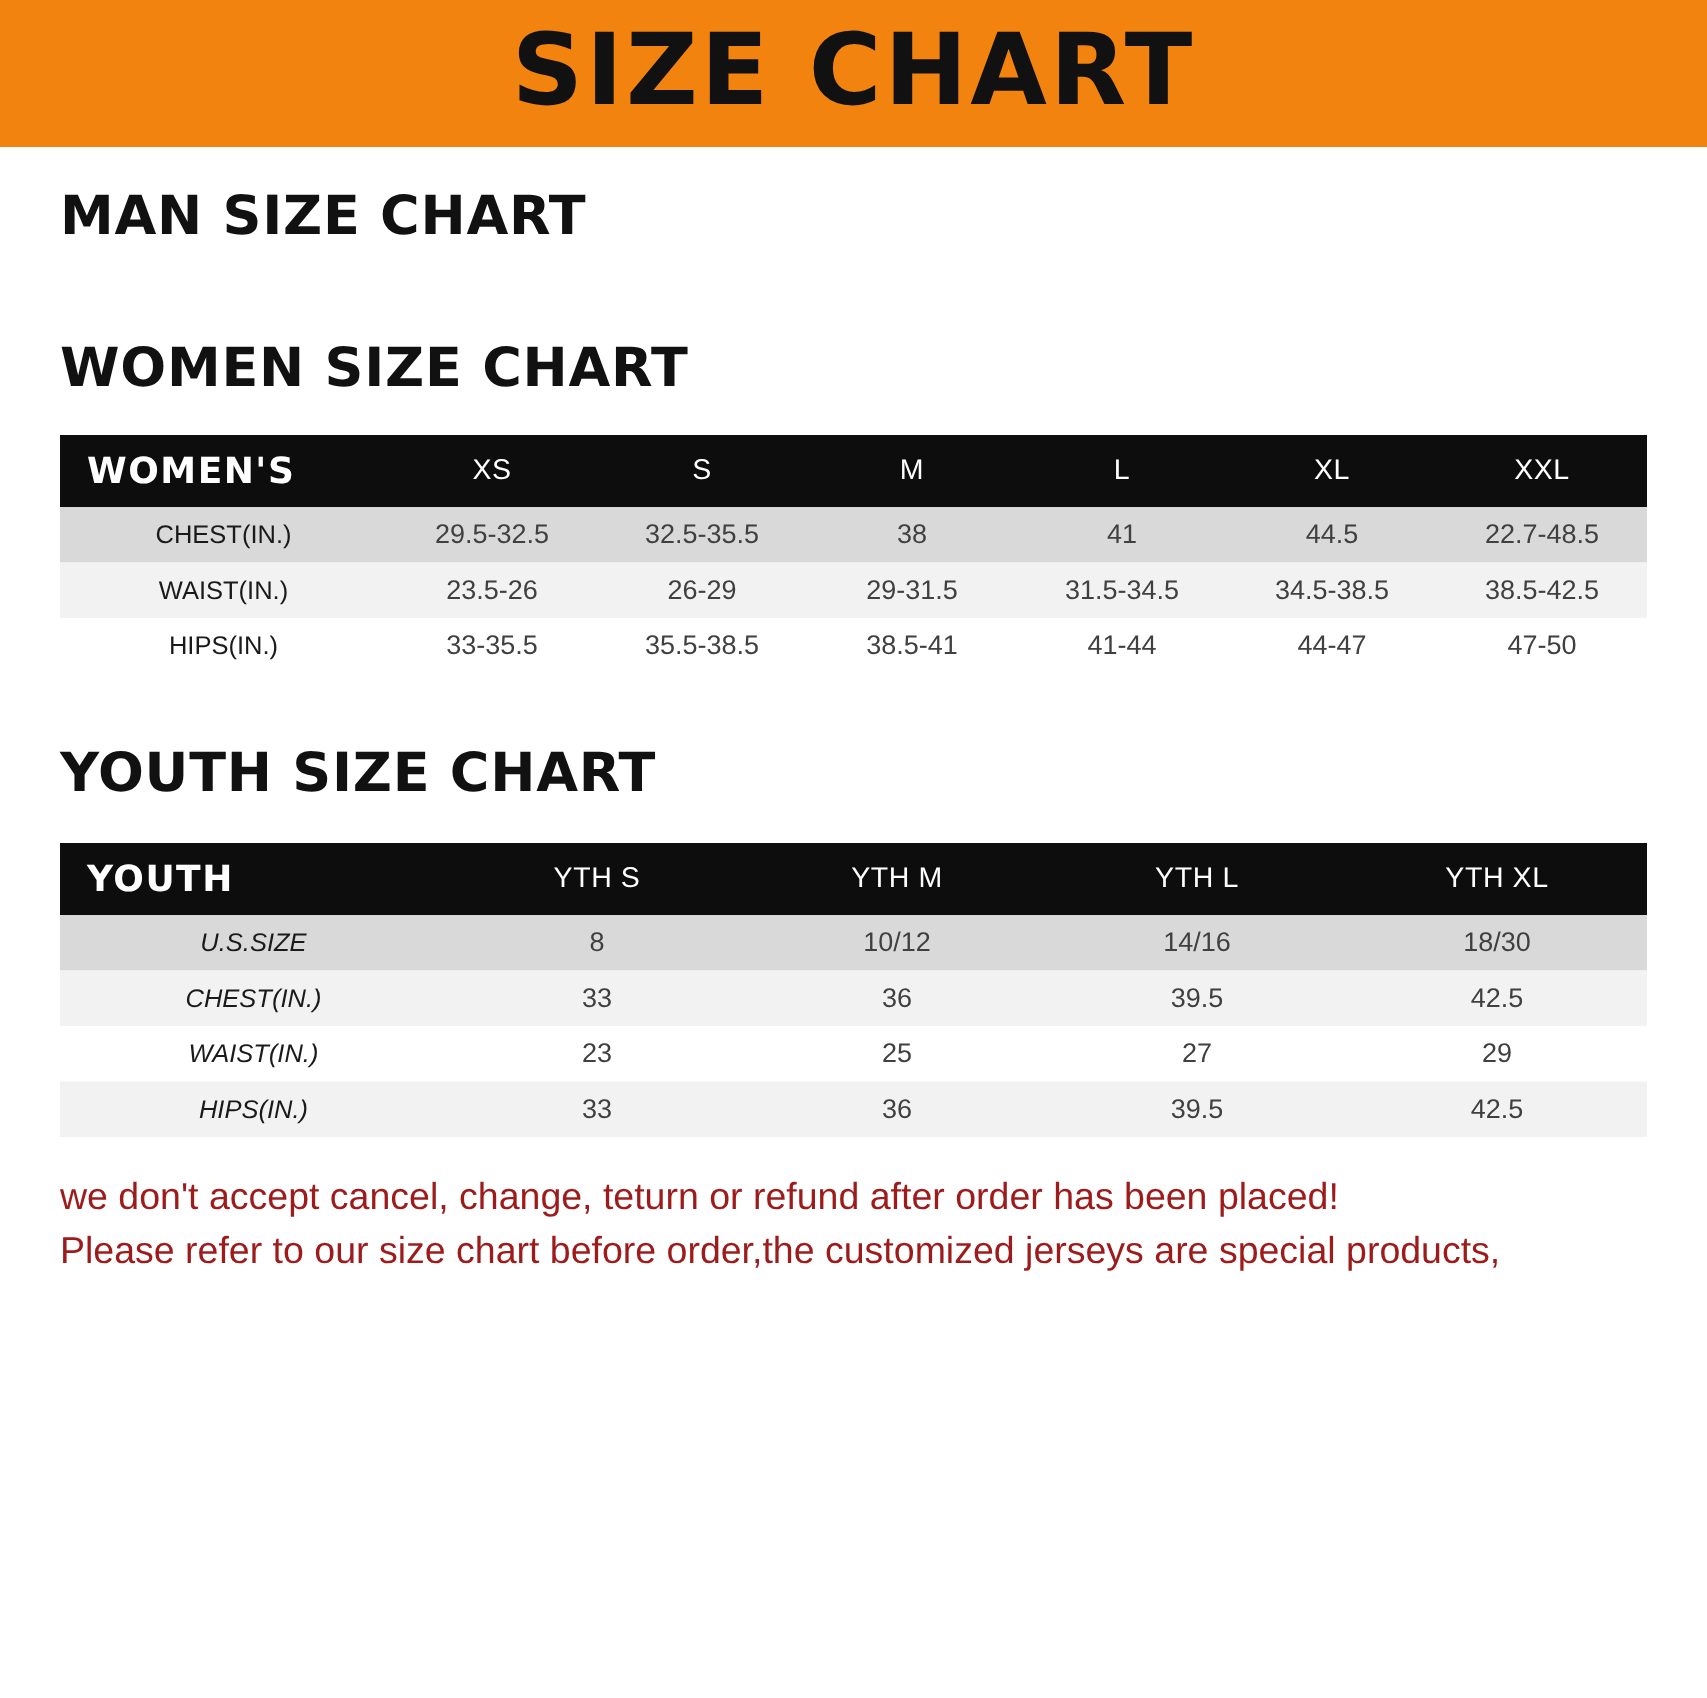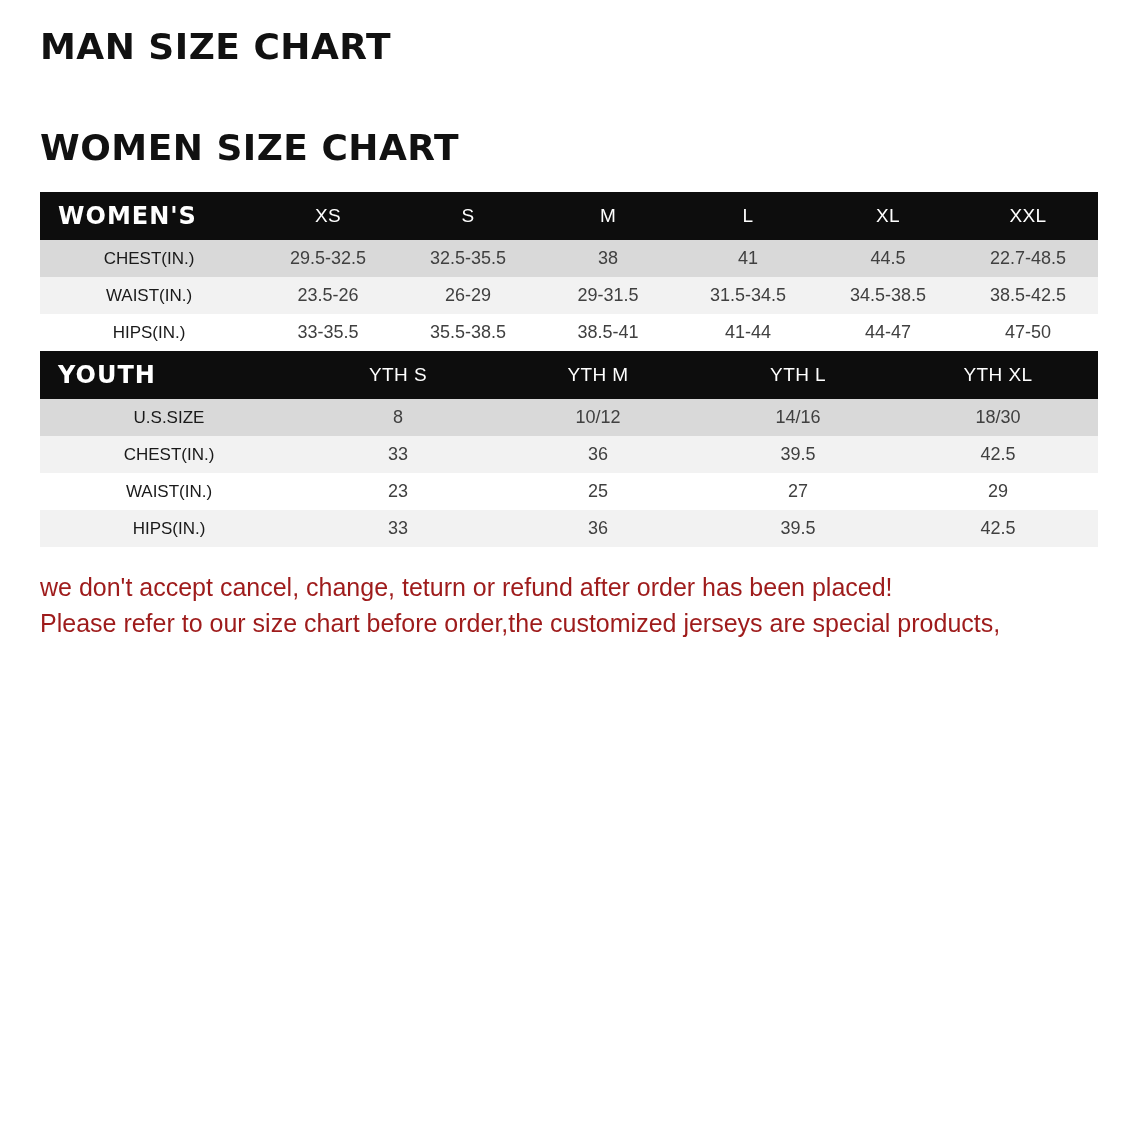--- a/index.html
+++ b/index.html
@@ -105,21 +105,21 @@
 
   
   .men-table col.c0 { width: 170px; }
   .women-table col.c0 { width: 218px; }
   .youth-table col.c0 { width: 258px; }
 
   .youth-table thead th { height: 56px; }
   .youth-table thead th.rowlabel { font-size: 26px; }
   .youth-table thead th { font-size: 21px; }
   .youth-table tbody td { height: 46px; font-size: 18px; }
-  .youth-table tbody td.rowlabel { font-size: 18px; }
+  .youth-table tbody td.rowlabel { font-size: 18px; font-style: italic; }
 
   .women-table thead th { height: 56px; }
   .women-table thead th.rowlabel { font-size: 26px; }
   .women-table thead th { font-size: 21px; }
   .women-table tbody td { height: 43px; font-size: 18px; }
   .women-table tbody td.rowlabel { font-size: 18px; }
 
   
   .note {
     margin: 22px 40px 0 40px;
@@ -128,20 +128,23 @@
     line-height: 1.45;
     font-family: "Liberation Sans", sans-serif;
   }
   .note-line { display: block; }
 </style>
 </head>
 <body>
 
 <div class="page">
 
+  <div class="banner">
+    <div class="banner-title">SIZE CHART</div>
+  </div>
 
   <div class="section-heading heading-man">MAN SIZE CHART</div>
   <div class="table-wrap">
     <table class="size-table men-table" id="men-table">
       <colgroup>
         <col class="c0">
       </colgroup>
       <thead>
           <tr></tr>
         </thead>
@@ -197,20 +200,21 @@
             <td>35.5-38.5</td>
             <td>38.5-41</td>
             <td>41-44</td>
             <td>44-47</td>
             <td>47-50</td>
           </tr>
         </tbody>
     </table>
   </div>
 
+  <div class="section-heading heading-youth">YOUTH SIZE CHART</div>
   <div class="table-wrap">
     <table class="size-table youth-table" id="youth-table">
       <colgroup>
         <col class="c0">
       <col>
           <col>
           <col>
           <col>
         </colgroup>
       <thead>

